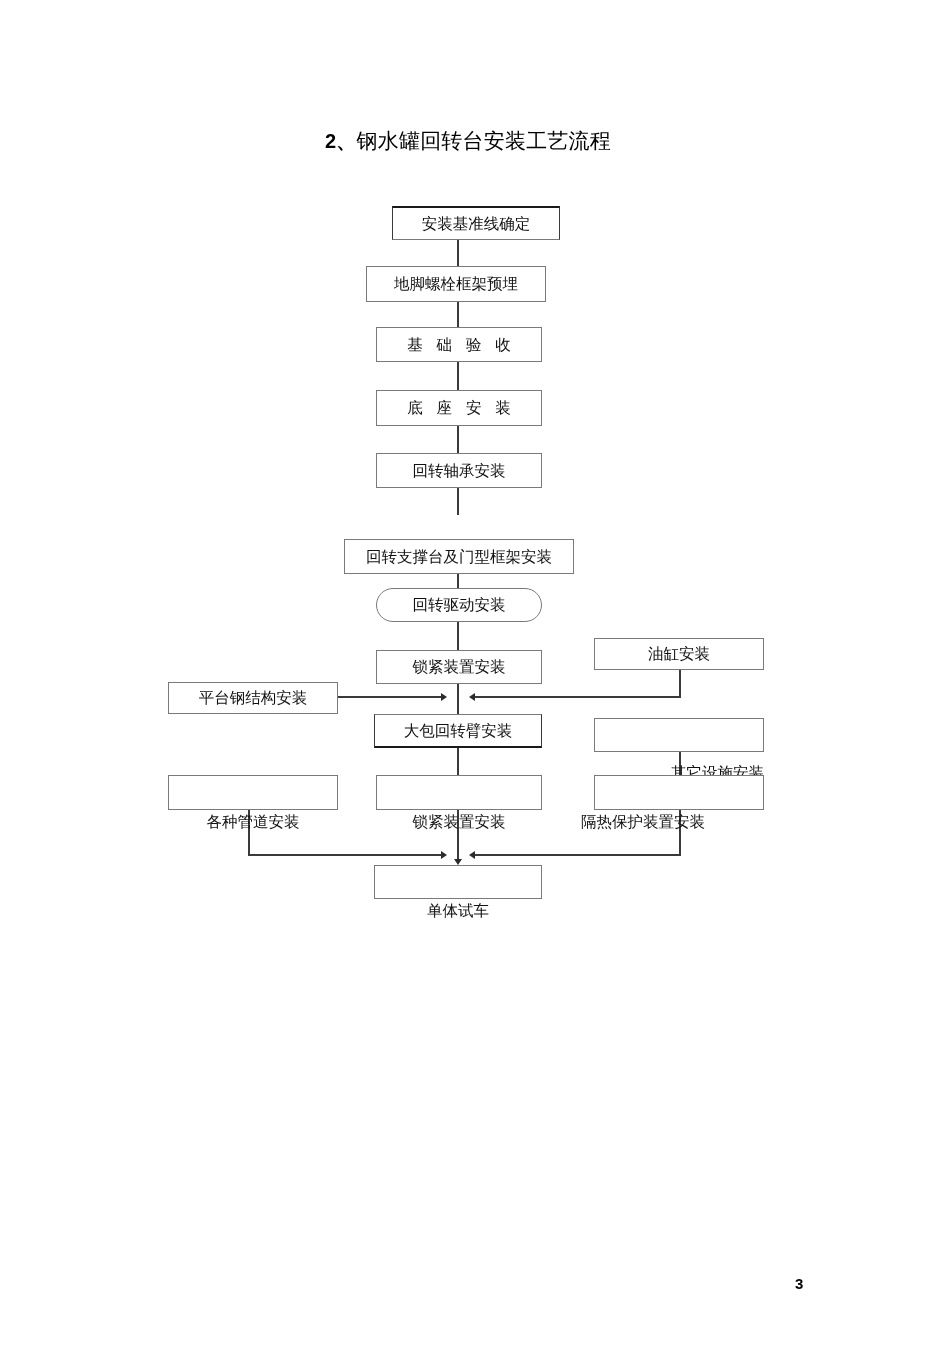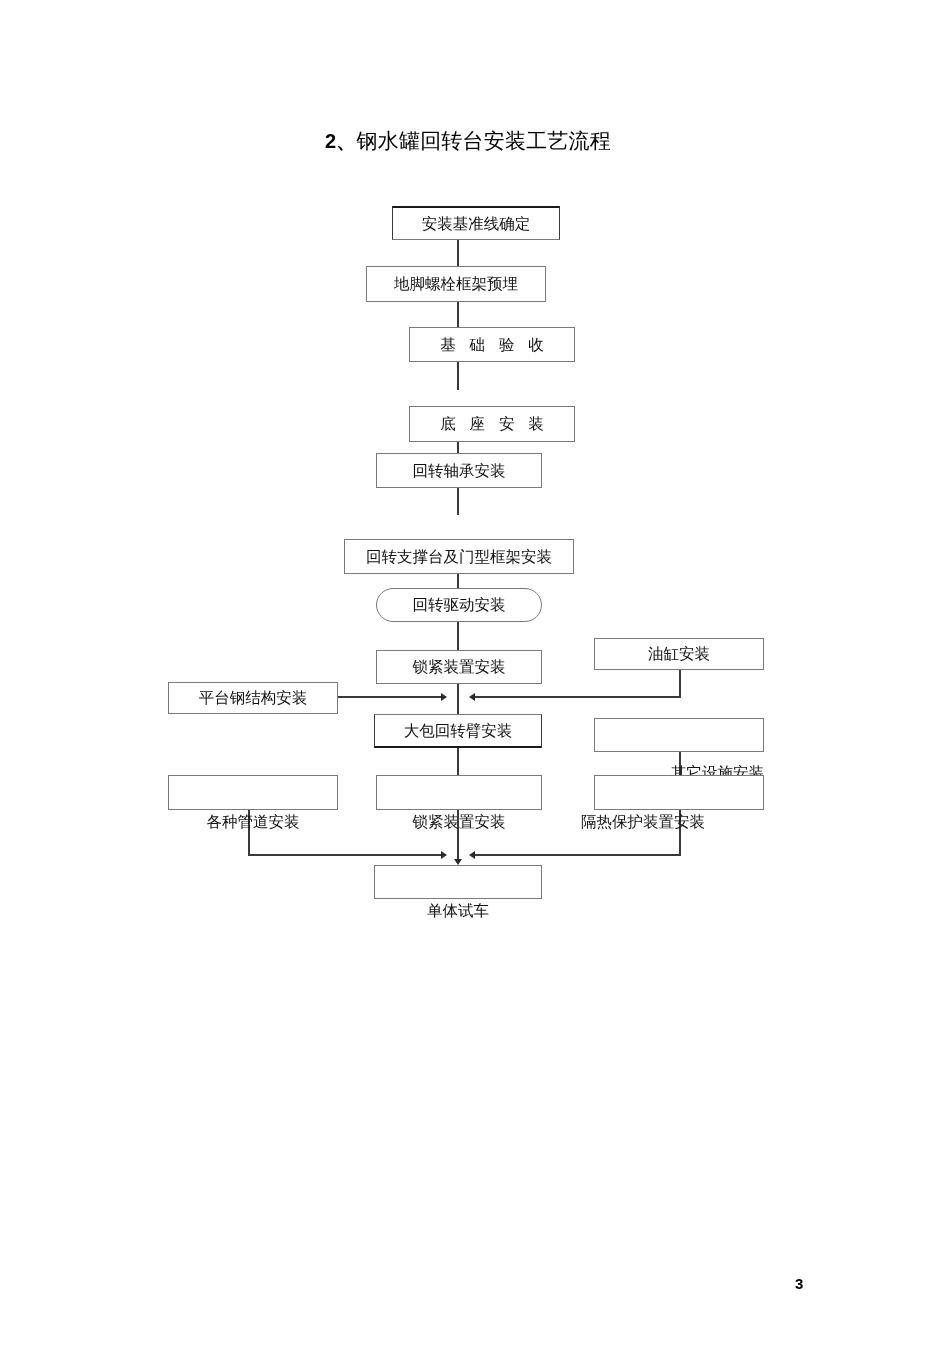--- a/index.html
+++ b/index.html
@@ -76,21 +76,20 @@
     margin-left: 18px;
   }
   .node.strong-bottom {
     border-bottom: 2.2px solid #1a1a1a;
     border-left: 1.6px solid #3a3a3a;
     border-right: 1.6px solid #3a3a3a;
   }
   .node.spaced {
     letter-spacing: 5px;
     text-indent: 5px;
-    margin-left: 33px;
   }
   
   .node.empty-box {
     align-items: flex-start;
     overflow: visible;
   }
   .outside-label {
     position: absolute;
     font-size: 15.5px;
     line-height: 1.1;
@@ -150,21 +149,21 @@
   </div>
 
   <div class="node" style="left:366px; top:266px; width:180px; height:36px;">
     <span>地脚螺栓框架预埋</span>
   </div>
 
   <div class="node spaced" style="left:376px; top:327px; width:166px; height:35px;">
     <span>基 础 验 收</span>
   </div>
 
-  <div class="node spaced" style="left:376px; top:406px; width:166px; height:36px;text-align:right;">
+  <div class="node spaced" style="left:376px; top:390px; width:166px; height:36px;text-align:right;">
     <span>底 座 安 装</span>
   </div>
 
   <div class="node" style="left:376px; top:453px; width:166px; height:35px;justify-content:center;">
     <span>回转轴承安装</span>
   </div>
 
   <div class="node" style="left:344px; top:515px; width:230px; height:35px;margin-top:24px;">
     <span>回转支撑台及门型框架安装</span>
   </div>

